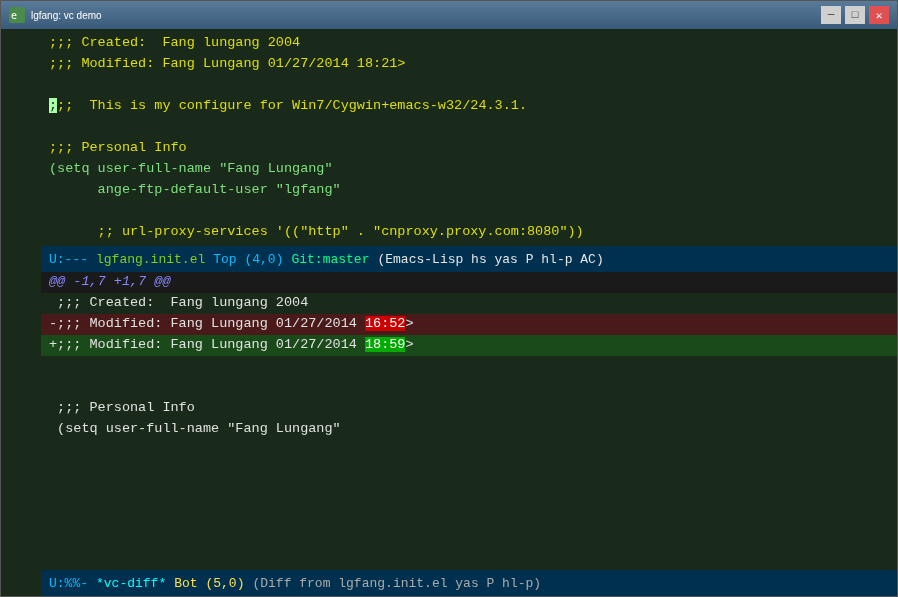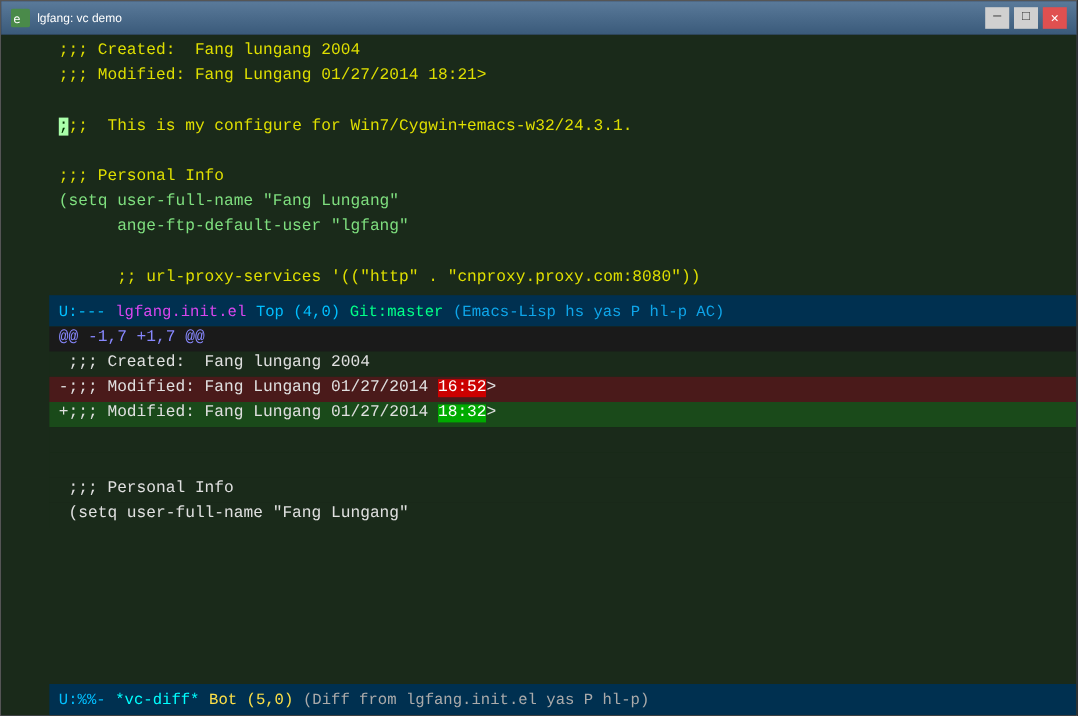--- a/index.html
+++ b/index.html
@@ -129,21 +129,21 @@
       white-space: pre;
       font-size: 13.5px;
     }
 
     
     .color-green { color: #7fdf7f; }
     .color-yellow { color: #dfdf00; }
 
     .bg-removed { background: #4a1a1a; color: #e0e0e0; }
     .bg-added { background: #1a4a1a; color: #e0e0e0; }
-    .bg-hunk { background: #1a1a1a; color: #8888ff; }
+    .bg-hunk { background: #1a1a1a; color: #8888ff; font-style: italic; }
 
     .hl-red { background: #cc0000; color: white; }
     .hl-green { background: #00aa00; color: white; }
 
     .cursor-block {
       background: #aaffaa;
       color: #003300;
       display: inline;
     }
 
@@ -180,32 +180,32 @@
       <div class="code-line empty"></div>
       <div class="code-line color-yellow">;;; Personal Info</div>
       <div class="code-line color-green">(setq user-full-name "Fang Lungang"</div>
       <div class="code-line color-green">      ange-ftp-default-user "lgfang"</div>
       <div class="code-line empty"></div>
       <div class="code-line color-yellow">      ;; url-proxy-services '(("http" . "cnproxy.proxy.com:8080"))</div>
     </div>
 
     <div class="status-bar-top">
       <span class="mode-indicator">U:---</span>
-      <span style="margin-right:8px; color:#d946ef;">lgfang.init.el</span>
+      <span style="margin-right:8px; color:#84cc16;">lgfang.init.el</span>
       <span style="margin-right:8px; color:#00bfff;">Top (4,0)</span>
       <span style="margin-right:8px; color:#00ff88;">Git:master</span>
-      <span style="color:#0ea5e9;">(Emacs-Lisp hs yas P hl-p AC)</span>
+      <span style="color:#e5e5e5;">(Emacs-Lisp hs yas P hl-p AC)</span>
     </div>
 
     <div class="bottom-pane">
       <div class="diff-area">
         <div class="diff-line bg-hunk">@@ -1,7 +1,7 @@</div>
         <div class="diff-line" style="color:#e0e0e0; background:#1a2a1a;"> ;;; Created:  Fang lungang 2004</div>
         <div class="diff-line bg-removed">-;;; Modified: Fang Lungang 01/27/2014 <span class="hl-red">16:52</span>&gt;</div>
-        <div class="diff-line bg-added">+;;; Modified: Fang Lungang 01/27/2014 <span class="hl-green">18:32</span>&gt;</div>
+        <div class="diff-line bg-added">+;;; Modified: Fang Lungang 01/27/2014 <span class="hl-green">18:59</span>&gt;</div>
         <div class="diff-line empty" style="min-height:21px; background:#1a2a1a;"></div>
         <div class="diff-line empty" style="min-height:21px; background:#1a2a1a;"></div>
         <div class="diff-line" style="color:#e0e0e0; background:#1a2a1a;"> ;;; Personal Info</div>
         <div class="diff-line" style="color:#e0e0e0; background:#1a2a1a;"> (setq user-full-name "Fang Lungang"</div>
       </div>
 
       <div class="status-bar-bottom">
         <span class="mode-indicator">U:%%-</span>
         <span style="margin-right:8px; color:#00ffff;">*vc-diff*</span>
         <span style="margin-right:8px; color:#fde047;">Bot (5,0)</span>

